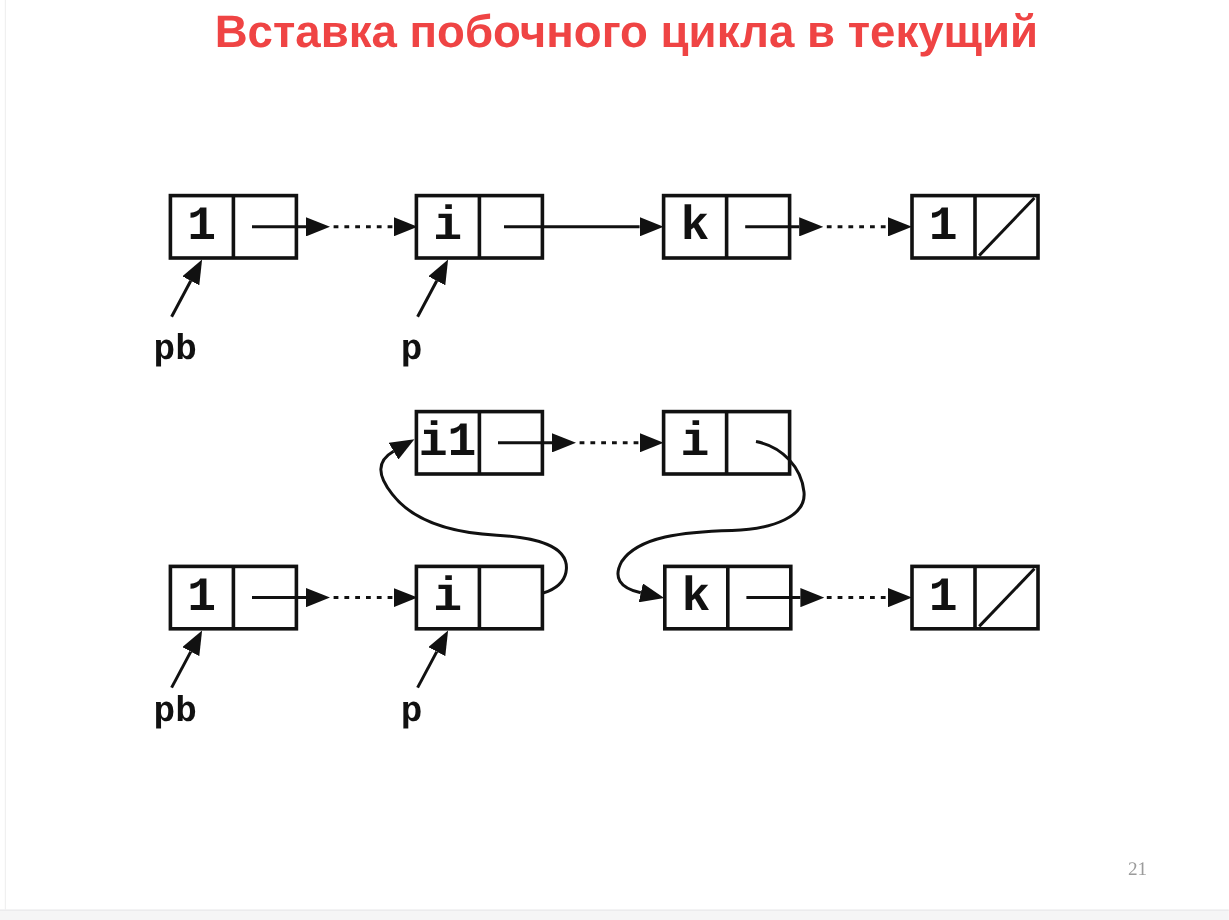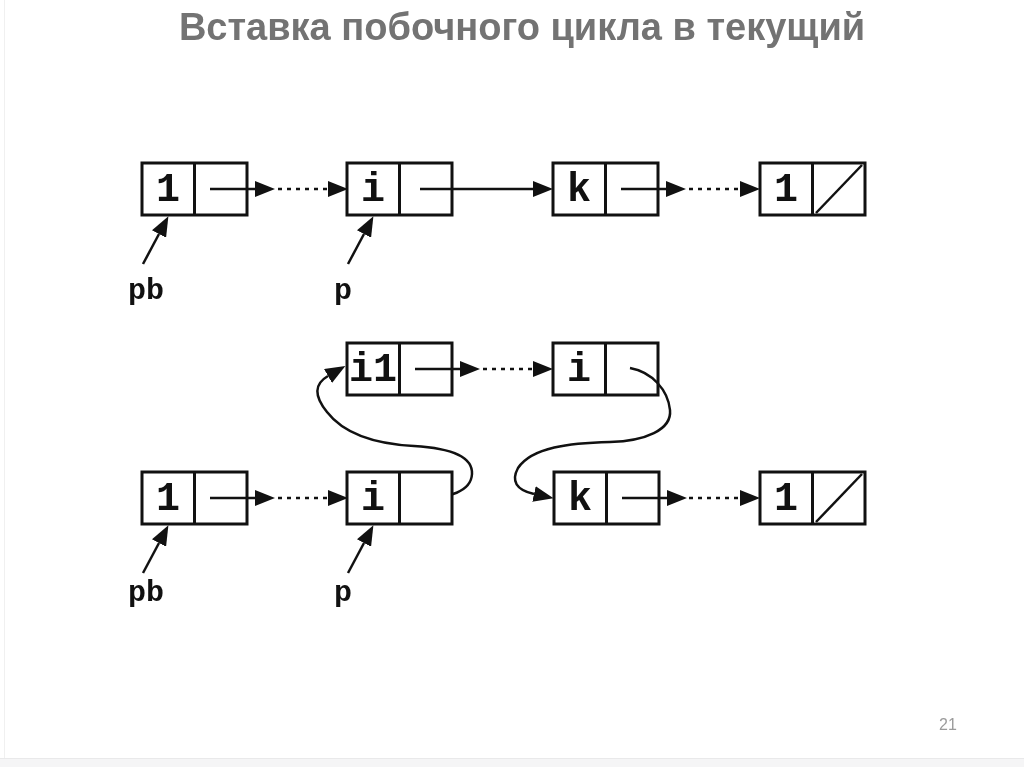--- a/index.html
+++ b/index.html
@@ -8,29 +8,29 @@
     background:#ffffff;
     font-family:"Liberation Sans", sans-serif;
     position:relative;
   }
   .slide{position:absolute;inset:0;background:#ffffff;}
   .slide-left-edge{position:absolute;left:4px;top:0;bottom:9px;width:1px;background:#f0f0f0;}
   .slide-title{
     position:absolute;top:4px;left:0;right:0;
     text-align:center;
     font-size:38px;font-weight:700;line-height:46px;
-    color:#737373;
+    color:#ef4444;
     font-family:"Liberation Sans", sans-serif;
     margin-left:20px;
   }
   .diagram-svg{position:absolute;left:0;top:0;}
   .page-number{
     position:absolute;left:930px;top:716px;width:36px;
     text-align:center;font-size:16px;color:#9b9b9b;
-    font-family:Liberation Sans, sans-serif;
+    font-family:Liberation Serif, serif;
   }
   .footer-strip{
     position:absolute;left:0;right:0;bottom:0;height:8px;
     background:#f5f5f6;border-top:1px solid #e9e9ea;
   }
   .nodebox{fill:#ffffff;stroke:#111111;stroke-width:3;}
   .divider{stroke:#111111;stroke-width:3;}
   .wire{stroke:#111111;stroke-width:2.5;fill:none;}
   .wire-dotted{stroke:#111111;stroke-width:2.5;fill:none;stroke-dasharray:4 5;}
   .slash{stroke:#111111;stroke-width:2.5;}

